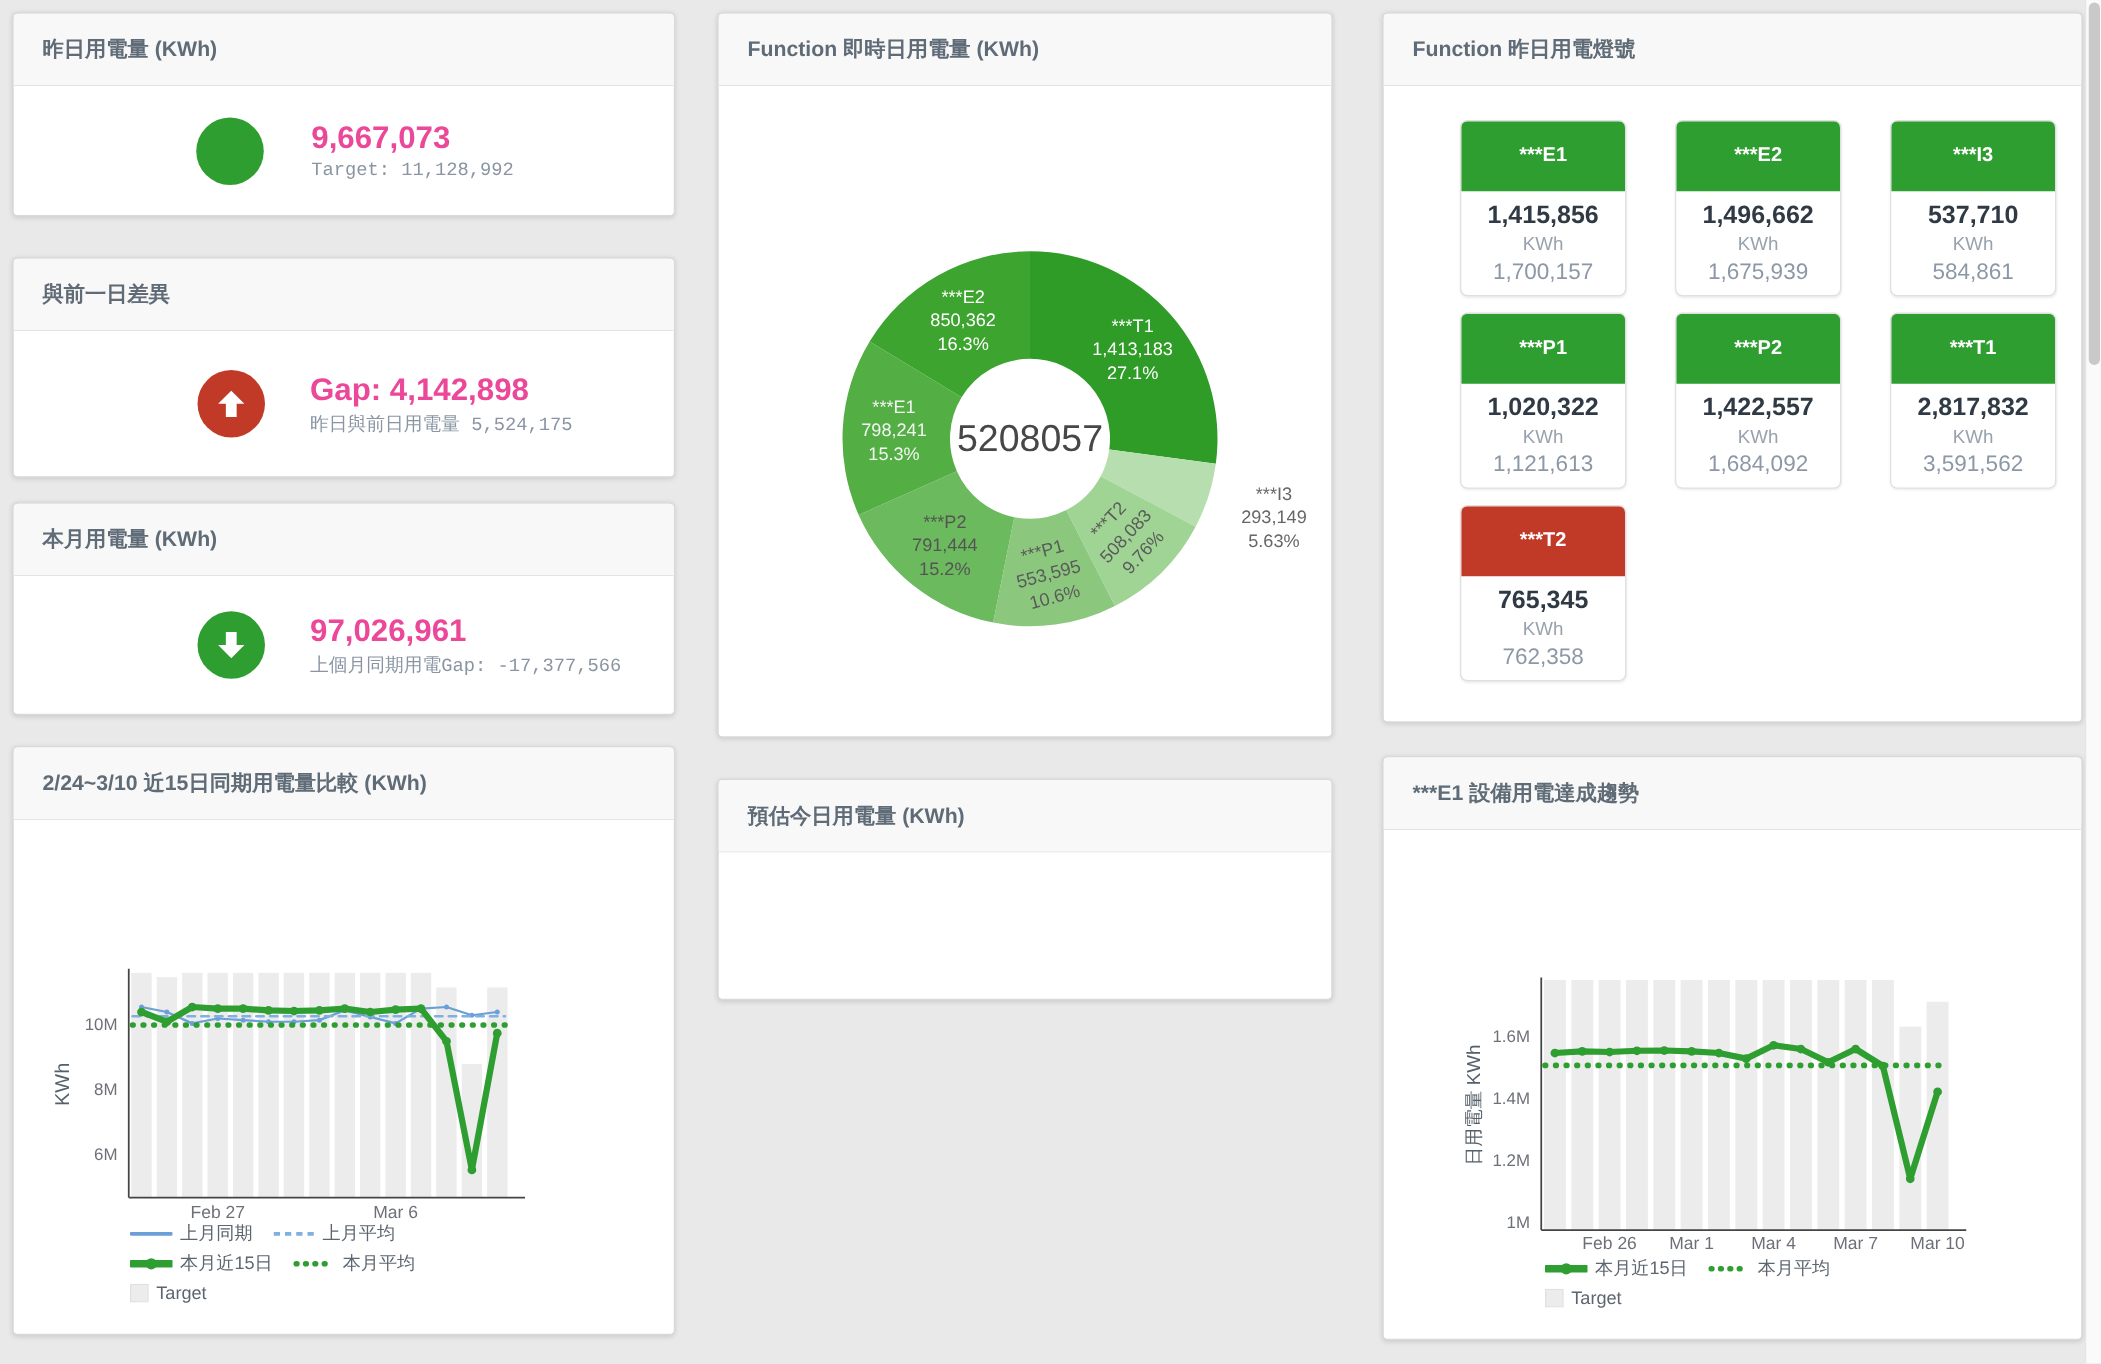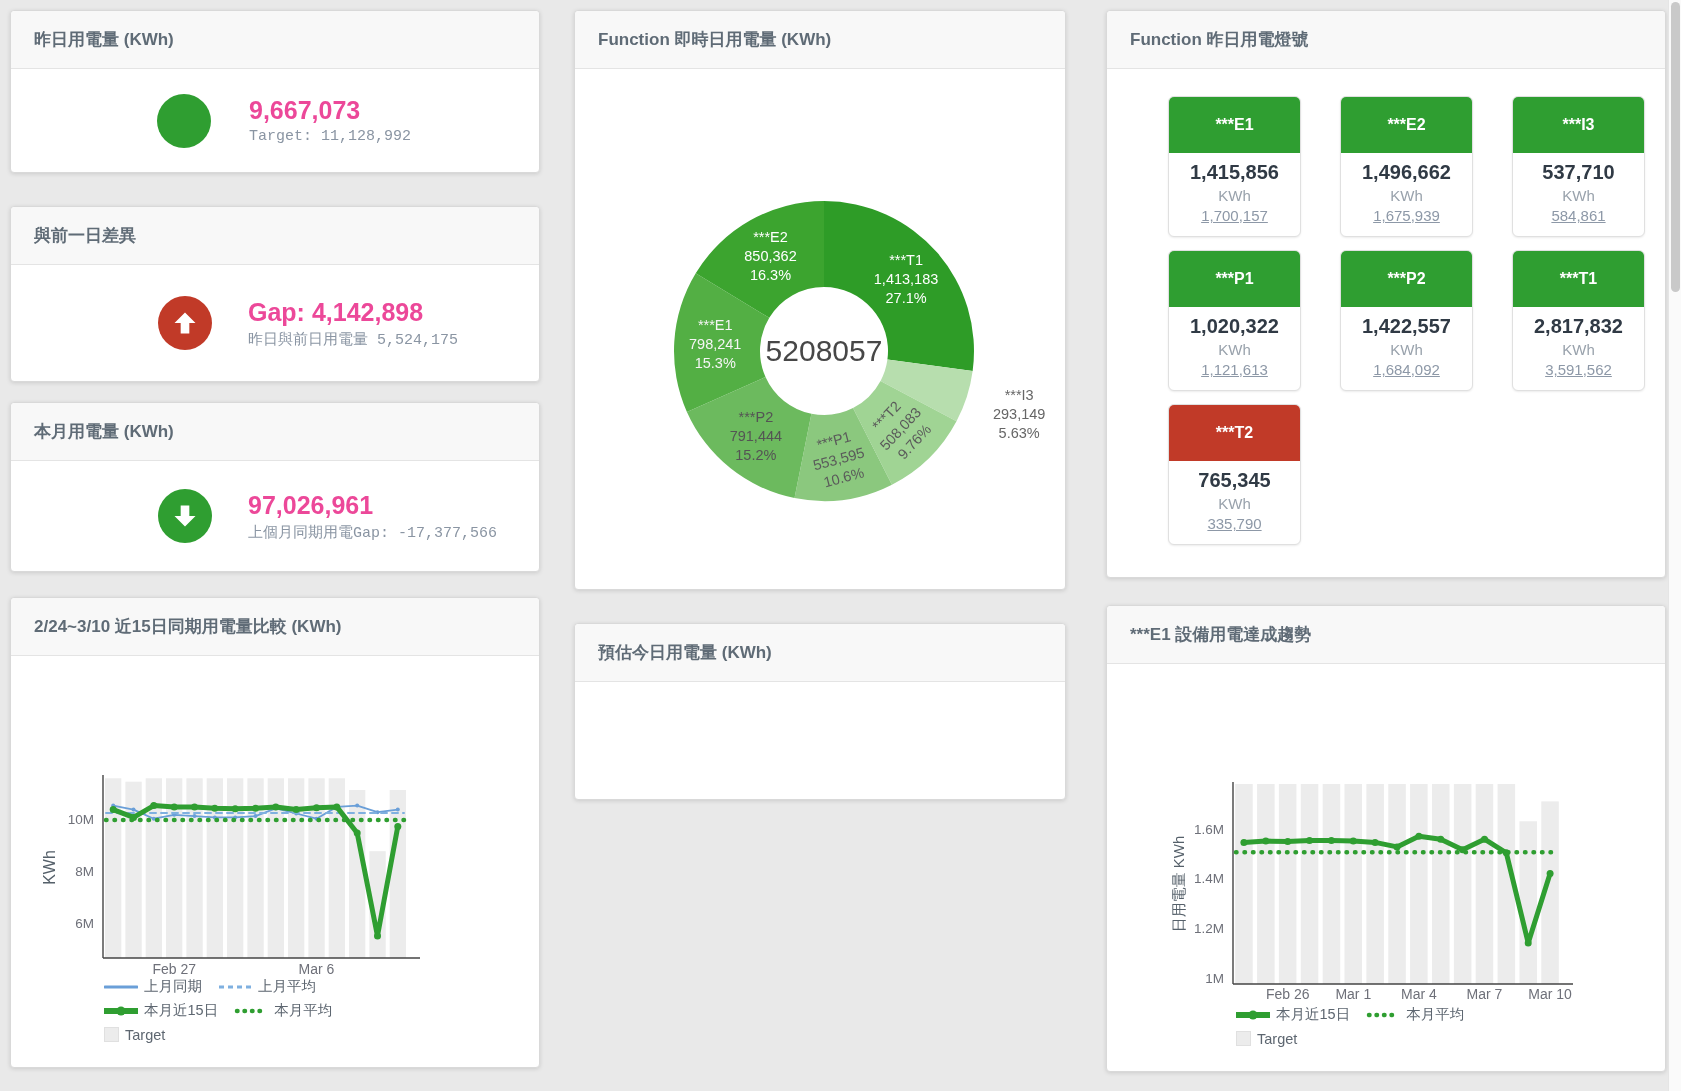--- a/index.html
+++ b/index.html
@@ -16,21 +16,21 @@
   .kpi-text{margin-left:38px;}
   .kpi-value{font-size:25px;font-weight:bold;color:#ec4899;white-space:nowrap;}
   .kpi-sub{font-size:15px;color:#8a95a3;margin-top:3px;white-space:nowrap;font-family:Liberation Mono, monospace;}
   .tiles{position:absolute;left:61px;top:85px;display:grid;
         grid-template-columns:repeat(3,133px);column-gap:39px;row-gap:13px;}
   .tile{width:133px;height:141px;border:1px solid #e0e0e0;border-radius:6px;overflow:hidden;
         background:#fff;box-shadow:0 1px 2px rgba(0,0,0,.08);text-align:center;box-sizing:border-box;}
   .tile-head{height:56px;line-height:56px;color:#fff;font-size:16px;font-weight:bold;}
   .tile-value{font-size:20px;font-weight:bold;color:#303a45;margin-top:8px;}
   .tile-unit{font-size:15px;color:#99a2ac;margin-top:3px;}
-  .tile-target{font-size:15px;color:#8d98a7;margin-top:3px;text-decoration:underline;}
+  .tile-target{font-size:18px;color:#8d98a7;margin-top:3px;}
   .legend{position:absolute;display:flex;flex-wrap:wrap;align-items:flex-start;}
   .legend-item{display:inline-flex;align-items:center;margin-right:16px;margin-bottom:7px;
         font-size:14.5px;color:#5d6670;cursor:pointer;white-space:nowrap;height:17px;}
   .legend-item svg{margin-right:6px;flex:0 0 auto;}
   .chart-svg{position:absolute;left:0;top:57px;}
   .scrollbar{position:absolute;right:0;top:0;width:13px;height:1091px;background:#fafafa;
         border-left:1px solid #e5e5e5;box-sizing:border-box;}
   .scroll-thumb{position:absolute;left:2px;top:2px;width:9px;height:290px;border-radius:5px;background:#c9c9c9;}
   svg text{font-family:"Liberation Sans",sans-serif;}
 </style>
@@ -237,21 +237,21 @@
         <div class="tile">
           <div class="tile-head" style="background:#2f9e31">***T1</div>
           <div class="tile-value">2,817,832</div>
           <div class="tile-unit">KWh</div>
           <div class="tile-target">3,591,562</div>
         </div>
         <div class="tile">
           <div class="tile-head" style="background:#c13a28">***T2</div>
           <div class="tile-value">765,345</div>
           <div class="tile-unit">KWh</div>
-          <div class="tile-target">335,790</div>
+          <div class="tile-target">762,358</div>
         </div>
       </div>
   </section>
 
   <section class="card" style="left:1106px;top:605px;width:560px;height:467px;">
     <div class="card-header">***E1 設備用電達成趨勢</div>
     <svg id="trend-svg" class="chart-svg" width="560" height="345">
         <rect x="128.2" y="121.0" width="17.5" height="200.0" fill="#ececec"></rect>
         <rect x="150.1" y="121.0" width="17.5" height="200.0" fill="#ececec"></rect>
         <rect x="171.9" y="121.0" width="17.5" height="200.0" fill="#ececec"></rect>

